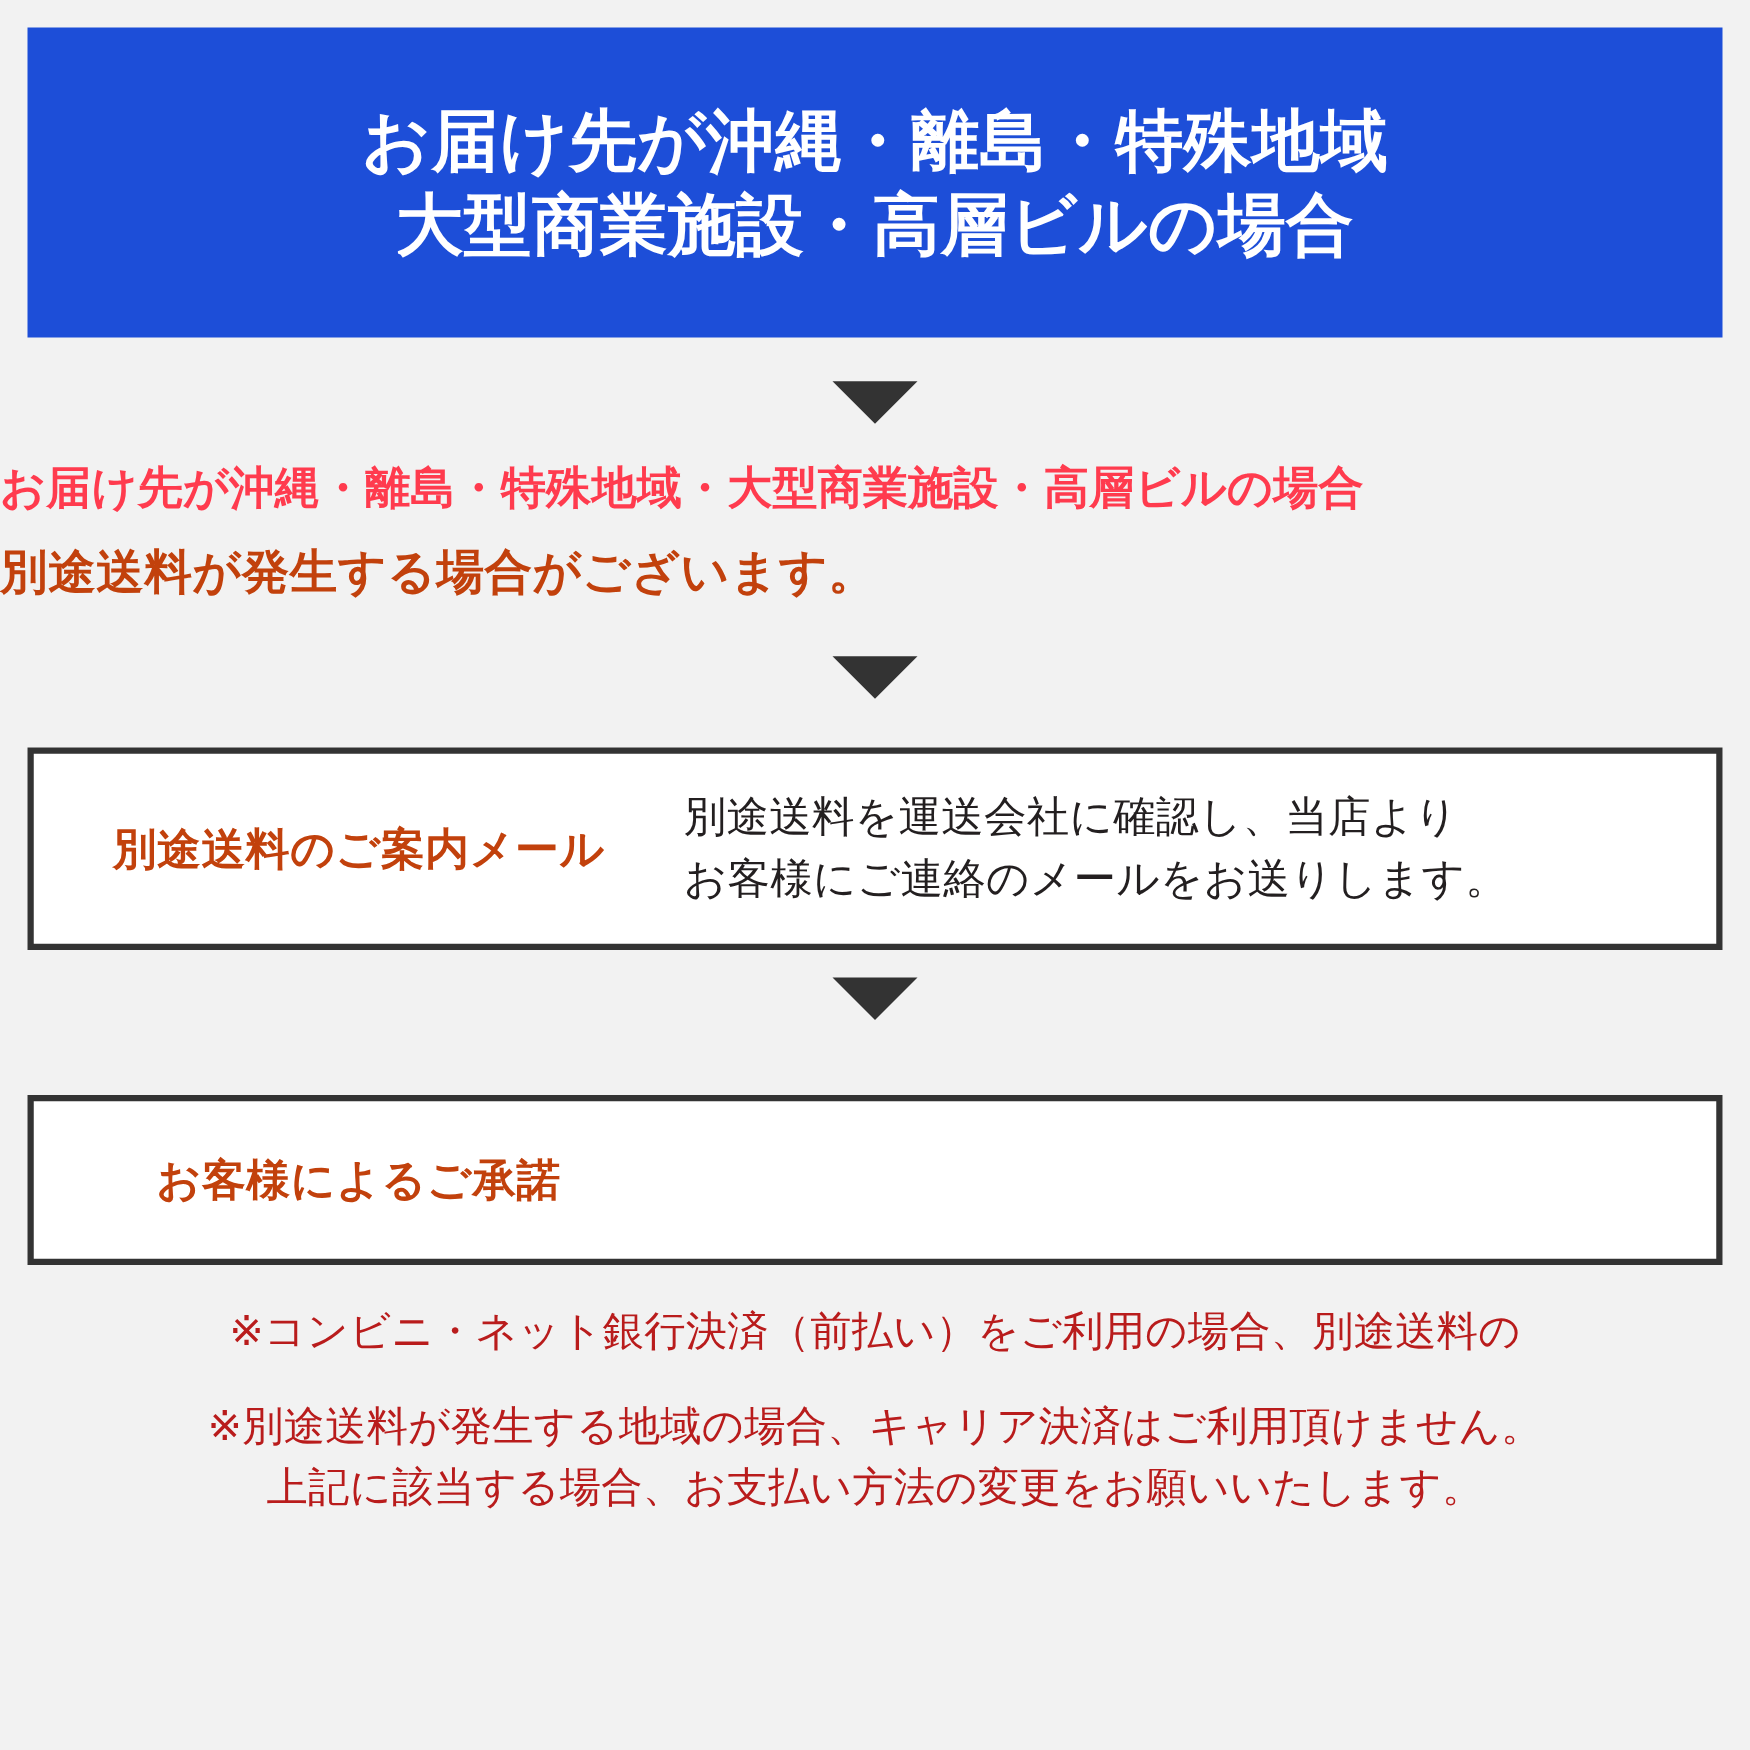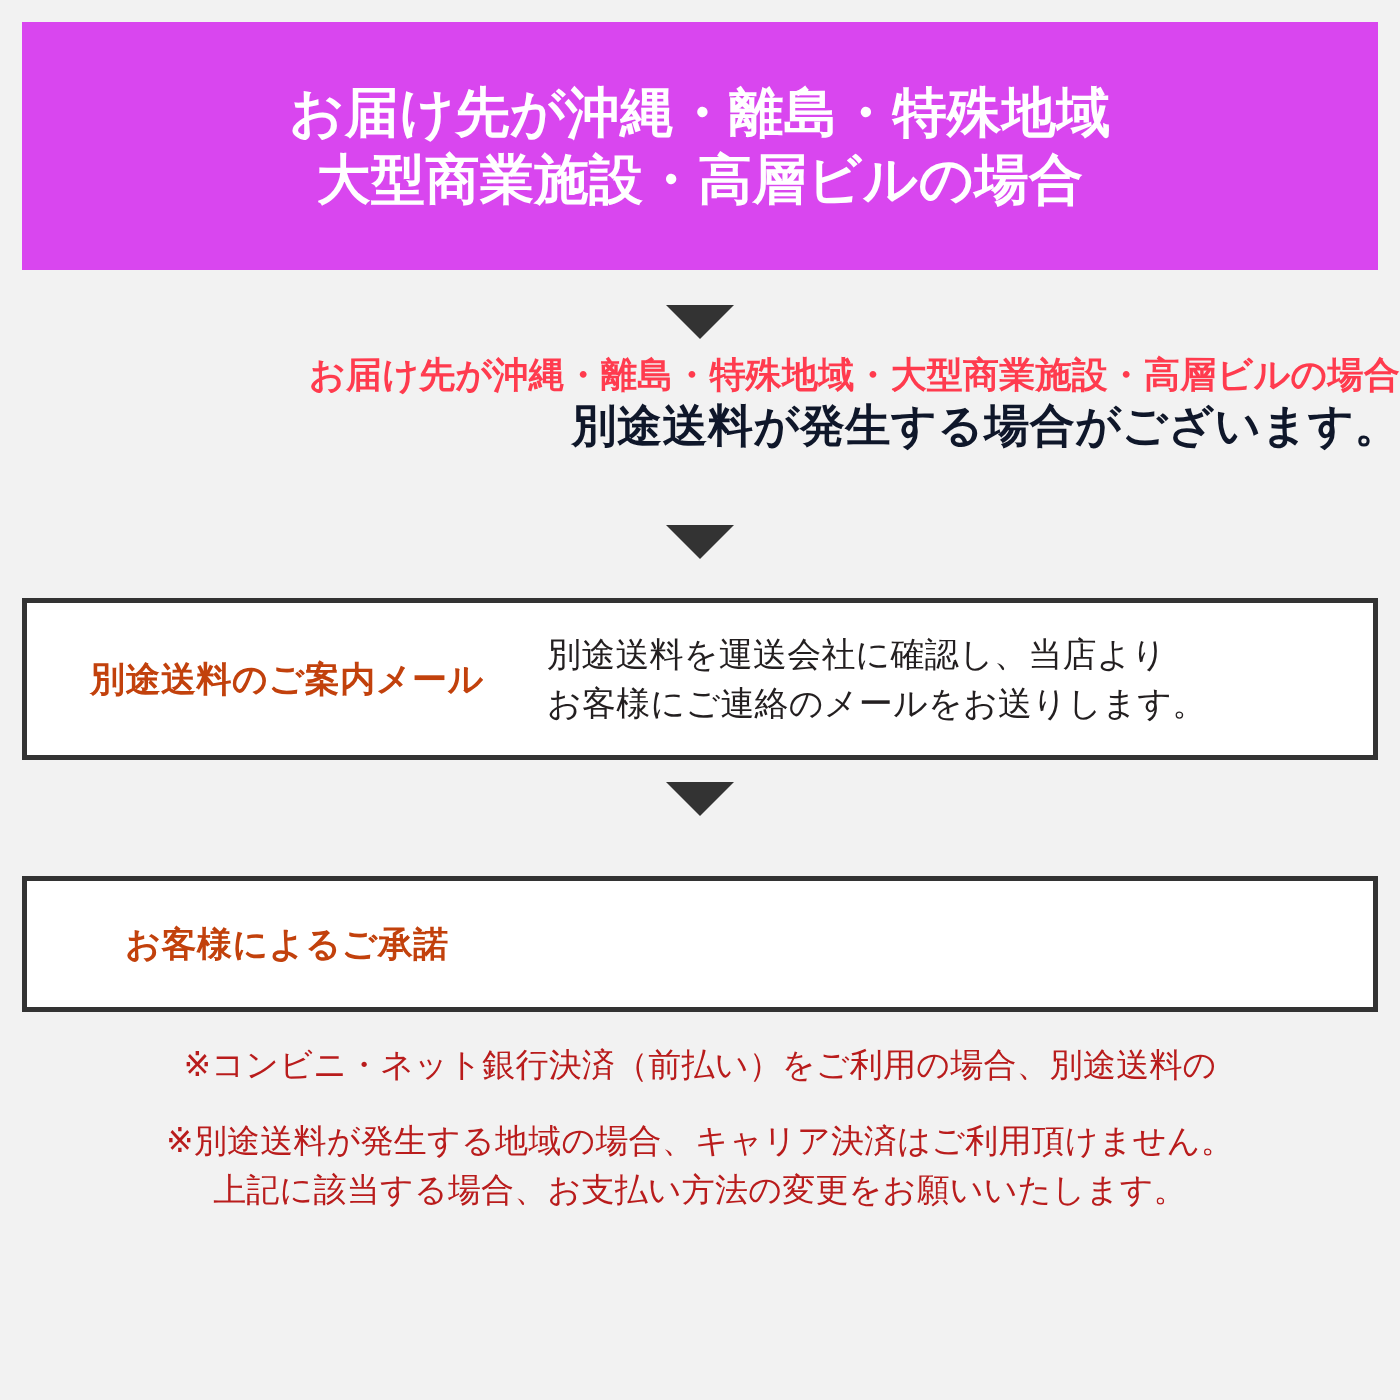--- a/index.html
+++ b/index.html
@@ -22,21 +22,21 @@
     box-sizing: border-box;
   }
 
   
   .header-band {
     position: absolute;
     left: 22px;
     top: 22px;
     width: 1356px;
     height: 248px;
-    background: #d946ef;
+    background: #1d4ed8;
     display: flex;
     flex-direction: column;
     align-items: center;
     justify-content: center;
     box-sizing: border-box;
   }
   .header-line {
     color: #ffffff;
     font-weight: bold;
     font-size: 54px;
@@ -57,40 +57,40 @@
     transform: translateX(-50%);
   }
   #arrow-1 { top: 305px; }
   #arrow-2 { top: 525px; }
   #arrow-3 { top: 782px; }
 
   
   .red-block {
     position: absolute;
     left: 0;
-    top: 352px;
+    top: 368px;
     width: 1400px;
-    text-align: right;
+    text-align: left;
   }
   .red-small {
     color: #ff3b4e;
     font-weight: bold;
     font-size: 36px;
     line-height: 1.25;
     letter-spacing: 0.2px;
     white-space: nowrap;
   }
   .red-large {
-    color: #0f172a;
+    color: #c2410c;
     font-weight: bold;
-    font-size: 45px;
+    font-size: 38px;
     line-height: 1.3;
     letter-spacing: 0.5px;
     white-space: nowrap;
-    margin-top: 0;
+    margin-top: 20px;
   }
 
   
   .step-box {
     position: absolute;
     left: 22px;
     width: 1356px;
     border: 5px solid #333333;
     background: #ffffff;
     box-sizing: border-box;

